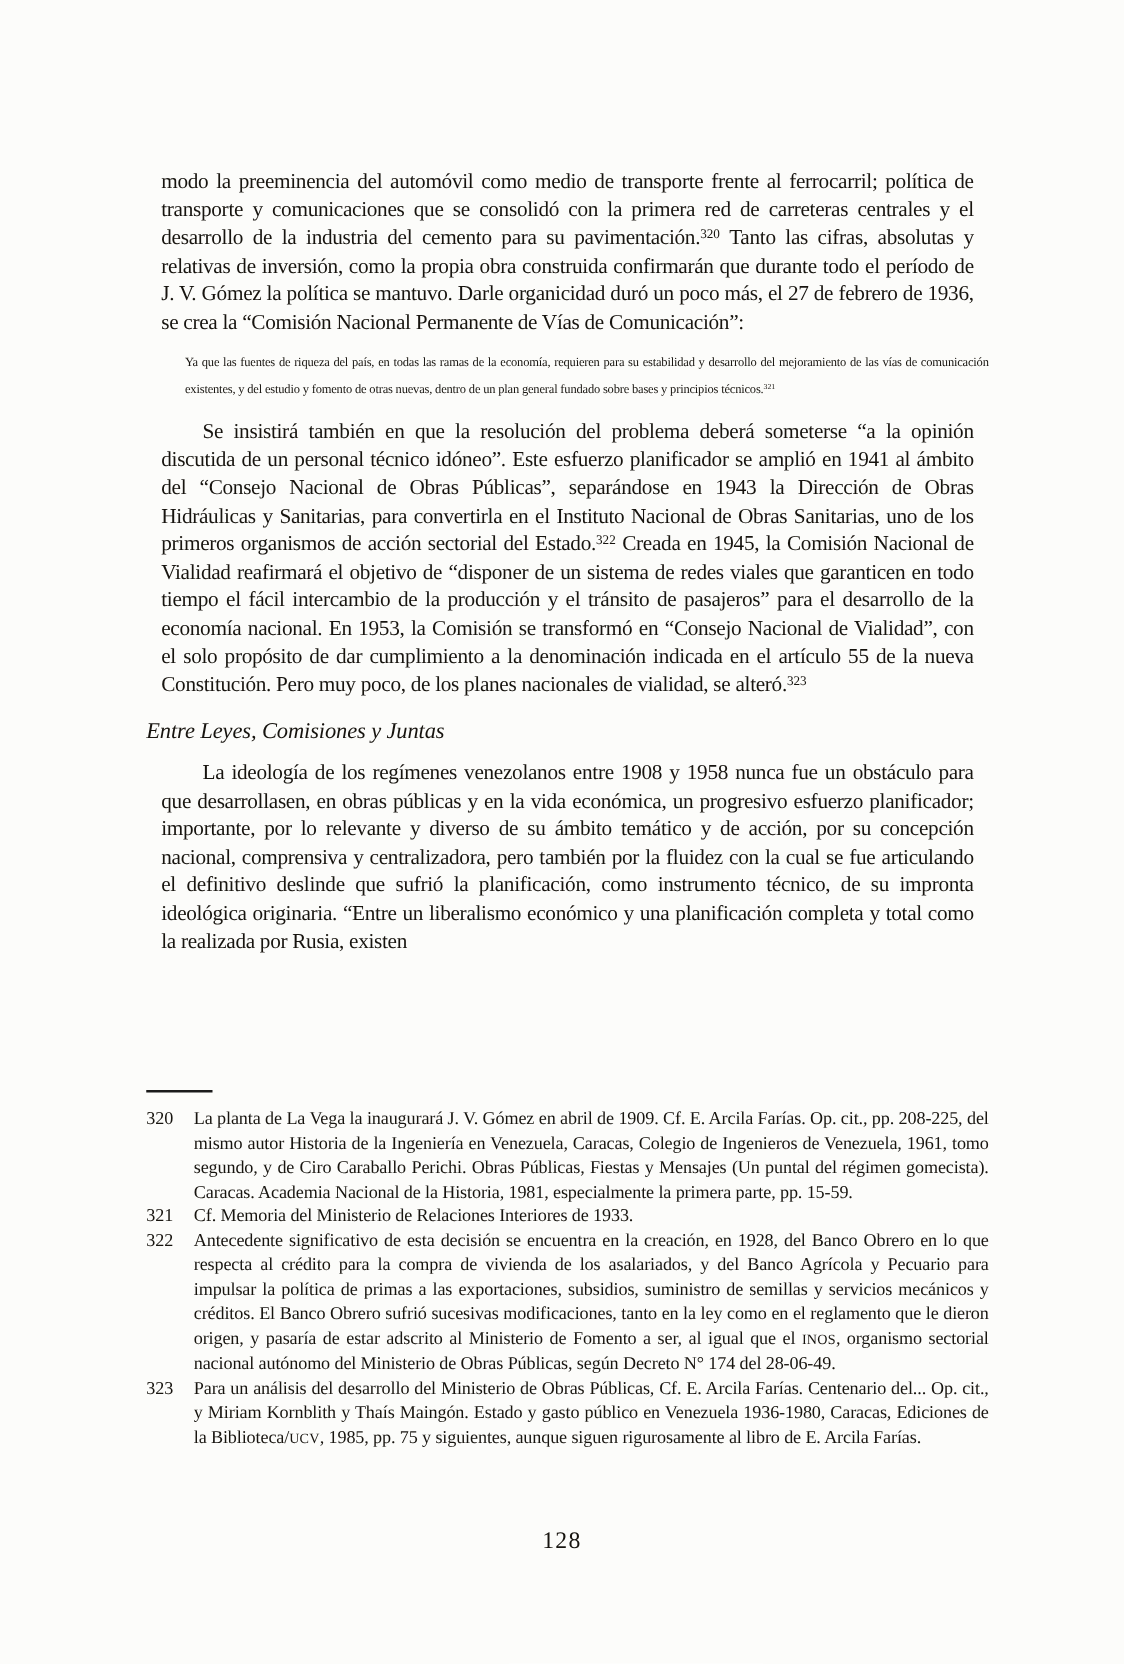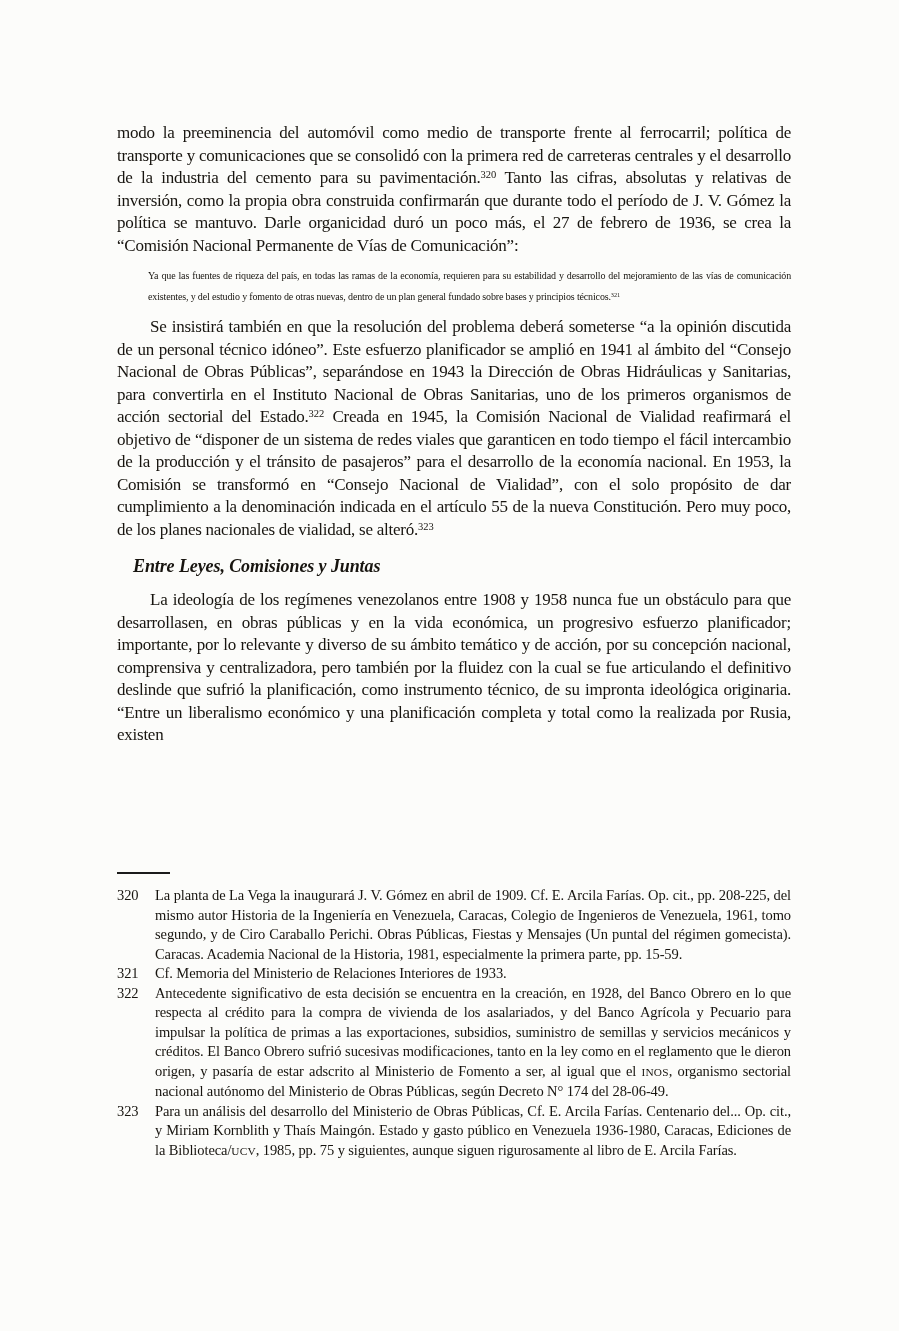--- a/index.html
+++ b/index.html
@@ -6,36 +6,36 @@
   .page{
     position:relative;
     width:899px;height:1331px;
     background:#fcfcfa;
     color:#17140f;
     font-family:"Liberation Serif","DejaVu Serif",serif;
     overflow:hidden;
   }
   .main{position:absolute;left:117px;top:122px;width:674px;}
   .body{
-    margin:0;
+    margin:12px;
     font-size:17px;line-height:22.5px;
     letter-spacing:-0.25px;
     text-align:justify;
   }
   .indent{text-indent:33px;}
   blockquote.quote{
     margin:9px 0 9px 31px;
     font-size:10px;line-height:20.5px;
     letter-spacing:-0.15px;
     text-align:justify;
   }
   h2.heading{
-    margin:14px 0 12px 16px;
+    margin:14px 0 12px 0;
     font-size:18px;line-height:22px;
-    font-weight:bold;font-style:italic;
+    font-weight:normal;font-style:italic;
     letter-spacing:-0.1px;
   }
   sup{
     font-size:0.62em;
     line-height:0;
     vertical-align:baseline;
     position:relative;top:-0.45em;
     letter-spacing:0;
   }
   .smallcaps{font-size:0.78em;letter-spacing:0.2px;}
@@ -91,13 +91,14 @@
     <span class="fn-text"><span>Antecedente significativo de esta decisión se encuentra en la creación, en 1928, del Banco Obrero en lo que respecta al crédito para la compra de vivienda de los asalariados, y del Banco Agrícola y Pecuario para impulsar la política de primas a las exportaciones, subsidios, suministro de semillas y servicios mecánicos y créditos. El Banco Obrero sufrió sucesivas modificaciones, tanto en la ley como en el reglamento que le dieron origen, y pasaría de estar adscrito al Ministerio de Fomento a ser, al igual que el </span><span class="smallcaps">INOS</span><span>, organismo sectorial nacional autónomo del Ministerio de Obras Públicas, según Decreto N° 174 del 28-06-49.</span></span>
   </li>
 
   <li class="footnote">
     <span class="fn-num">323</span>
     <span class="fn-text"><span>Para un análisis del desarrollo del Ministerio de Obras Públicas, </span><span class="italic">Cf.</span><span> E. Arcila Farías. </span><span class="italic">Centenario del... Op. cit.,</span><span> y Miriam Kornblith y Thaís Maingón. </span><span class="italic">Estado y gasto público en Venezuela 1936-1980</span><span>, Caracas, Ediciones de la Biblioteca/</span><span class="smallcaps">UCV</span><span>, 1985, pp. 75 y siguientes, aunque siguen rigurosamente al libro de E. Arcila Farías.</span></span>
   </li>
 </ol>
   </div>
 
+  <div class="page-num">128</div>
 </div>
 
 </body></html>

